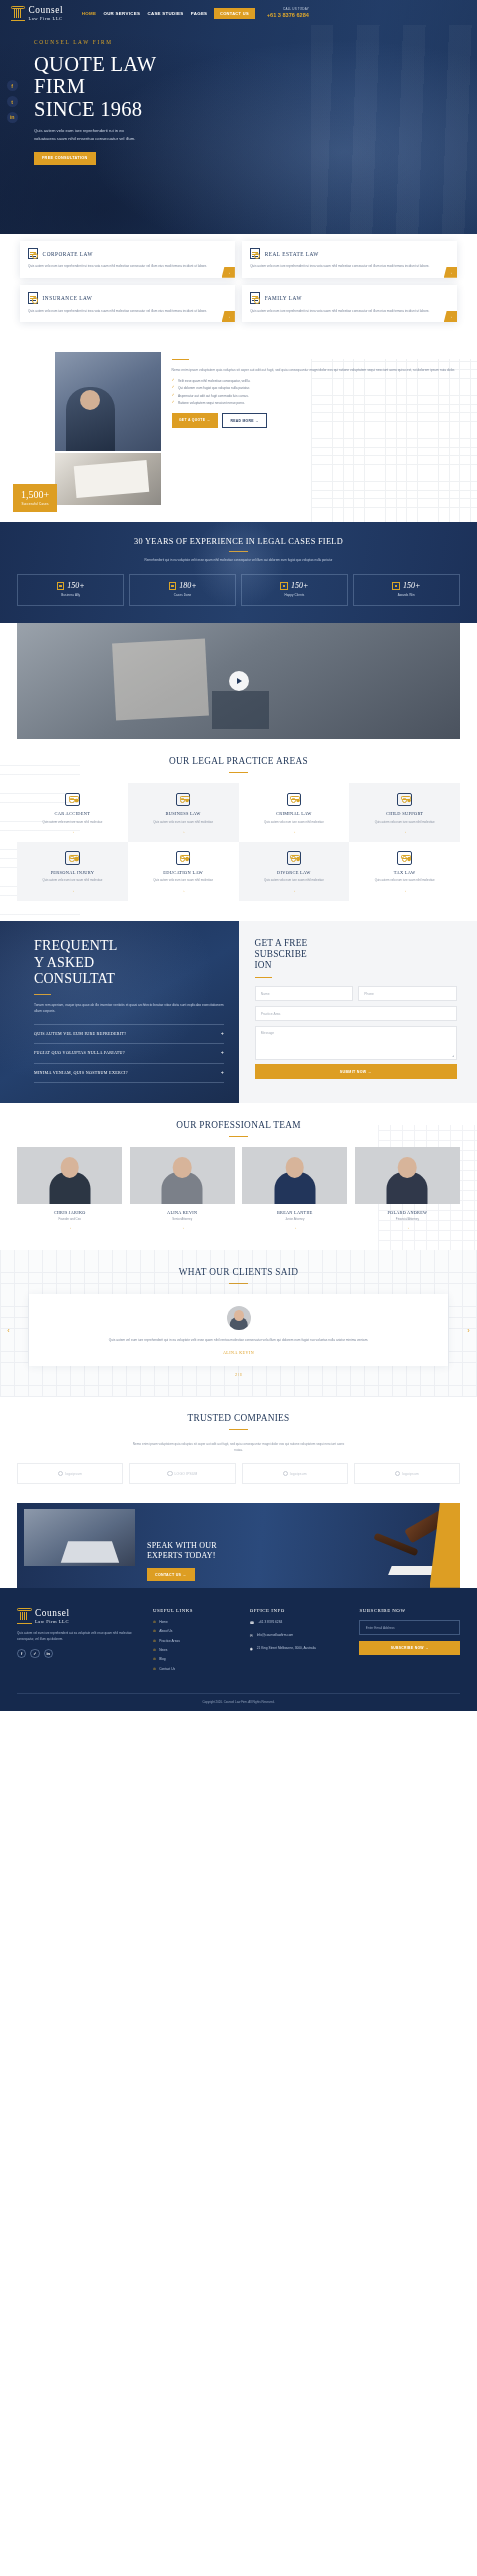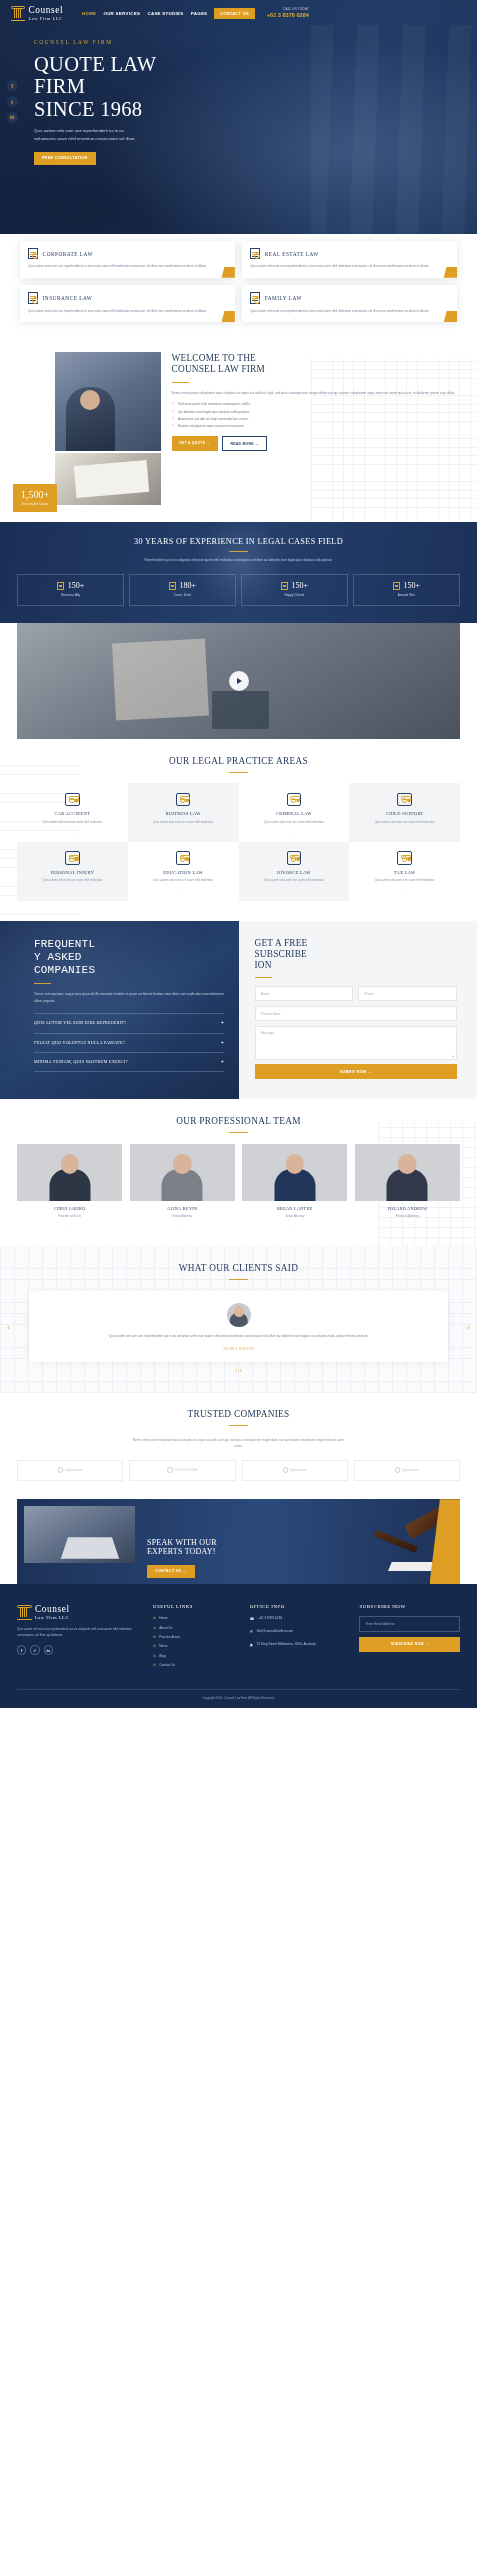--- a/index.html
+++ b/index.html
@@ -97,21 +97,21 @@
   .exp:before{content:"";position:absolute;left:50%;top:-9.3px;transform:translateX(-50%);width:99px;height:99px;
     background:radial-gradient(circle,rgba(150,175,215,.22),transparent 66%);}
   .exp-h2{position:relative;text-align:center;font-family:"Liberation Serif",serif;color:#fff;font-size:8.3px;letter-spacing:0.3px;}
   .exp-rule{width:18.6px;height:0.9px;background:#dd9e23;margin:5.3px auto 6px;}
   .exp-p{position:relative;text-align:center;color:#c0cde1;font-size:3.1px;line-height:1.9;max-width:219px;margin:0 auto;}
   .stats{position:relative;display:grid;grid-template-columns:repeat(4,1fr);gap:4.6px;margin-top:10.6px;}
   .stat{border:0.7px solid rgba(160,185,220,.30);padding:6.6px 4px 7.3px;display:flex;flex-direction:column;align-items:center;}
   .stat-top{display:flex;align-items:center;gap:3.3px;}
   .stat-ic{width:7.3px;height:7.3px;border:0.7px solid #d9a528;position:relative;flex:none;}
   .stat-ic:after{content:"";position:absolute;left:1.3px;top:1.3px;right:1.3px;bottom:1.3px;border:0.7px solid #d9a528;}
-  .stat-n{font-family:"Liberation Serif",serif;color:#fff;font-size:8px;line-height:1;}
+  .stat-n{font-family:"Liberation Serif",serif;color:#fff;font-size:8px;line-height:1;font-style:italic;}
   .stat-l{color:#cdd9ea;font-size:3px;margin-top:3.3px;letter-spacing:0.1px;}
 
   
   .video{height:116px;background:linear-gradient(150deg,#9aa2ab,#6e7782 44%,#4a525e);position:relative;margin:0 17px;}
   .video:before{content:"";position:absolute;left:22%;top:16%;width:93px;height:77px;background:rgba(218,212,200,.55);transform:rotate(-3deg);}
   .video:after{content:"";position:absolute;left:44%;bottom:8%;width:57px;height:38px;background:rgba(40,52,70,.55);}
   .play{position:absolute;left:50%;top:50%;transform:translate(-50%,-50%);width:20px;height:20px;border-radius:50%;
     background:rgba(255,255,255,.93);display:flex;align-items:center;justify-content:center;z-index:4;}
   .play i{border-left:5.3px solid #22385c;border-top:3.3px solid transparent;border-bottom:3.3px solid transparent;margin-left:1.3px;}
 
@@ -129,21 +129,21 @@
   .prac-ic:after{content:"";position:absolute;left:3.3px;bottom:2px;width:3.3px;height:3.3px;border-radius:50%;border:0.7px solid #d9a528;
     box-shadow:4.6px 0 0 -0.7px #d9a528;}
   .prac-t{font-family:"Liberation Serif",serif;font-size:4.4px;color:#22385c;letter-spacing:0.3px;}
   .prac-d{font-size:2.9px;color:#8b94a3;line-height:1.9;margin-top:3.3px;}
   .prac-a{color:#dd9e23;font-size:4.6px;margin-top:4px;}
 
   
   .faq{display:flex;background:#f4f5f7;}
   .faq-l{width:50%;background:linear-gradient(150deg,#1c3056,#24406d 50%,#1a2d4f);padding:17px 14.6px 20px 34px;position:relative;overflow:hidden;}
   .faq-l:before{content:"";position:absolute;inset:0;background:radial-gradient(ellipse at 30% 30%,rgba(140,170,215,.18),transparent 60%);}
-  .faq-h2{position:relative;font-family:Liberation Mono, monospace;color:#fff;font-size:11px;line-height:1.2;letter-spacing:0.2px;}
+  .faq-h2{position:relative;font-family:Liberation Serif, serif;color:#fff;font-size:14px;line-height:1.2;letter-spacing:0.2px;}
   .faq-p{position:relative;color:#c6d2e6;font-size:3.3px;line-height:2;margin-top:6.6px;}
   .acc{position:relative;margin-top:9.3px;}
   .acc-item{border-bottom:0.7px solid rgba(180,200,230,.28);padding:6px 0;display:flex;justify-content:space-between;align-items:flex-start;gap:4px;}
   .acc-item:first-child{border-top:0.7px solid rgba(180,200,230,.28);}
   .acc-q{font-family:"Liberation Serif",serif;color:#fff;font-size:4.1px;letter-spacing:0.3px;line-height:1.5;}
   .acc-p{color:#fff;font-size:5.3px;line-height:1;flex:none;}
   .faq-r{width:50%;padding:17px 20px 20px 16px;}
   .frm-h2{font-family:"Liberation Serif",serif;font-size:9.3px;color:#1f3557;line-height:1.2;letter-spacing:0.2px;}
   .frm-rule{width:17px;height:1.1px;background:#dd9e23;margin:6px 0 8px;}
   .frm-row{display:flex;gap:4.6px;}
@@ -319,24 +319,20 @@
   <div class="wel-row">
     <div class="wel-img">
       <div class="wel-ph"></div>
       <div class="wel-ph2"></div>
       <div class="badge">
         <div class="n">1,500+</div>
         <div class="t">Successful Cases</div>
       </div>
     </div>
     <div class="wel-txt">
-      <div class="wel-h2">
-        <div>WELCOME TO THE</div>
-        <div>COUNSEL LAW FIRM</div>
-      </div>
       <div class="rule"></div>
       <div class="wel-p">Nemo enim ipsam voluptatem quia voluptas sit asper aut odit aut fugit, sed quia consequuntur magni dolor eos qui ratione voluptatem sequi nesciunt aorro quisu est, rui dolorem ipsum nuia dolor.</div>
       <div class="ticks">
         <div class="tick">
             <i>✓</i>
             <span>Velit esse quam nihil molestiae consequatur, velillu.</span>
           </div>
         <div class="tick">
             <i>✓</i>
             <span>Qui dolorem eum fugiat quo voluptas nulla pariatur.</span>
@@ -453,21 +449,21 @@
       <div class="prac-a">→</div>
     </div>
   </div>
 </section>
 
 <section class="faq">
   <div class="faq-l">
     <div class="faq-h2">
       <div>FREQUENTL</div>
       <div>Y ASKED</div>
-      <div>COMPANIES</div>
+      <div>CONSULTAT</div>
     </div>
     <div class="rule"></div>
     <div class="faq-p">Tonam rem aperiam, eaque ipsa quae ab illo inventoe veritatis et quasi architecto beatae vitae dicta sunt explicabo exercitationem ullam corporis.</div>
     <div class="acc">
       <div class="acc-item">
         <div class="acc-q">QUIS AUTEM VEL EUM IURE REPREDERIT?</div>
         <div class="acc-p">+</div>
       </div>
       <div class="acc-item">
         <div class="acc-q">FUGIAT QUO VOLUPTAS NULLA PARIATU?</div>

